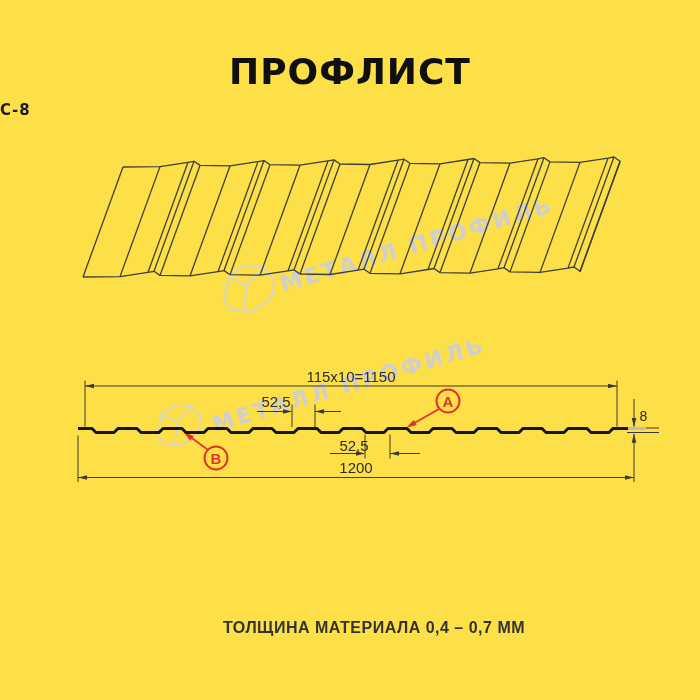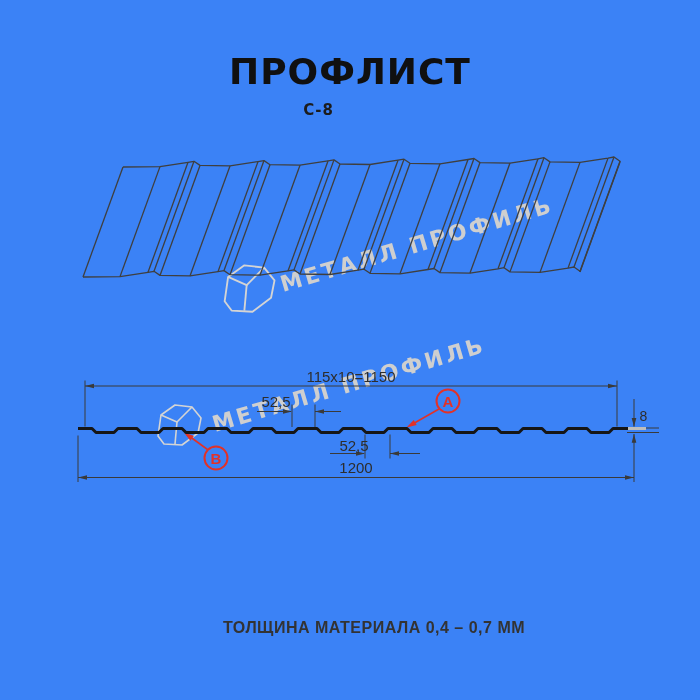--- a/index.html
+++ b/index.html
@@ -1,21 +1,21 @@
 <!DOCTYPE html>
 <html><head>
 <meta charset="utf-8">
 <style>
   html,body{margin:0;padding:0;background:#ffffff;}
-  .page{position:relative;width:700px;height:700px;background:#3b82f6;overflow:hidden;
+  .page{position:relative;width:700px;height:700px;background:#fde047;overflow:hidden;
         font-family:"Liberation Sans",sans-serif;}
   .title{position:absolute;top:51px;left:0;width:700px;text-align:center;
          font-family:"DejaVu Sans",sans-serif;font-weight:bold;font-size:36px;
          letter-spacing:1px;color:#101010;}
-  .subtitle{position:absolute;top:101px;left:0;width:637px;text-align:center;
+  .subtitle{position:absolute;top:101px;left:0;width:637px;
             font-family:"DejaVu Sans",sans-serif;font-weight:bold;font-size:15px;
             letter-spacing:1px;color:#1c1c1c;}
   .footer{position:absolute;top:619px;left:0;width:700px;text-align:center;
           font-weight:bold;font-size:16px;letter-spacing:0.5px;color:#333;margin-left:24px;}
   svg.scene{position:absolute;left:0;top:0;}
   .dimtext{font-family:"Liberation Sans",sans-serif;font-size:15px;fill:#2d2d2d;}
   .small{font-size:14px;}
   .marker{font-family:"Liberation Sans",sans-serif;font-size:15px;font-weight:bold;fill:#e23228;}
   .wmtext{font-family:"DejaVu Sans",sans-serif;font-weight:bold;font-size:22px;
           fill:#cfcfcf;letter-spacing:3px;}

